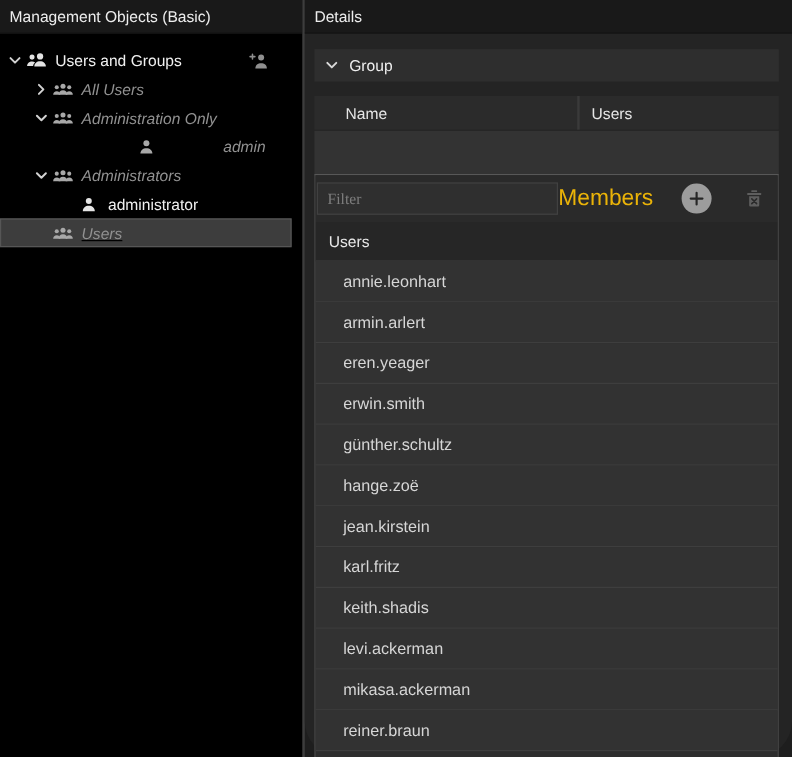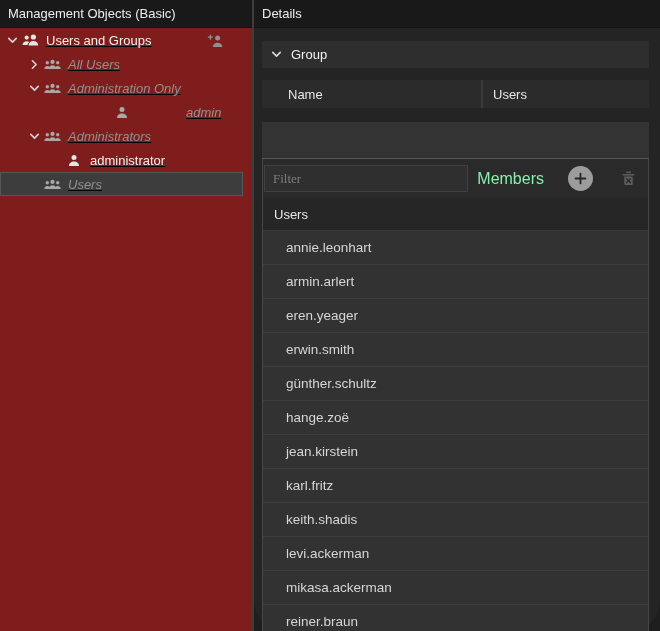--- a/index.html
+++ b/index.html
@@ -4,58 +4,58 @@
 <style>
   html,body{margin:0;padding:0;background:#1e1e1e;}
   .app{width:660px;height:631px;display:flex;overflow:hidden;
        font-family:"Liberation Sans","DejaVu Sans",sans-serif;
        -webkit-font-smoothing:antialiased;}
   
   .panel-header{height:28px;flex:0 0 28px;background:#191919;color:#ededed;
        font-size:13px;display:flex;align-items:center;padding:0 8px;
        box-sizing:border-box;border-bottom:1px solid #141414;}
   
-  .left-panel{width:252px;flex:0 0 252px;background:#7f1d1d;display:flex;flex-direction:column;}
+  .left-panel{width:252px;flex:0 0 252px;background:#000000;display:flex;flex-direction:column;}
   .divider{width:2px;flex:0 0 2px;background:#3d3d3d;}
-  .tree{padding-top:0;text-decoration:underline;}
+  .tree{padding-top:10px;text-decoration:underline;}
   .tree-row{height:24px;display:flex;align-items:center;color:#919191;font-size:13px;
        font-style:italic;position:relative;margin-right:9px;box-sizing:border-box;
        border:1px solid transparent;cursor:default;}
   .tree-row.plain{font-style:normal;color:#f0f0f0;}
   .tree-row.selected{background:#3d3d3d;border-color:#565656;}
   .chev{width:16px;flex:0 0 16px;height:16px;display:flex;align-items:center;
        justify-content:center;color:#d2d2d2;}
   .tree-icon{width:20px;flex:0 0 20px;margin-right:6px;display:flex;
        justify-content:center;align-items:center;color:#a8a8a8;}
   .tree-row.plain .tree-icon{color:#e4e4e4;}
   .tree-row .tree-icon svg{display:block;}
   .tree-label{white-space:nowrap;}
   .row-action{position:absolute;right:18px;top:5px;color:#8f8f8f;display:flex;}
   
   .right-panel{flex:1;background:#242424;display:flex;flex-direction:column;min-width:0;border-radius:30px;}
   .details-body{flex:1;display:flex;flex-direction:column;padding:13px 11px 0 8px;overflow:hidden;}
   .group-header{height:27px;flex:0 0 27px;background:#2e2e2e;color:#f0f0f0;font-size:13px;
        display:flex;align-items:center;gap:9px;padding:0 8px;margin-bottom:12px;cursor:default;}
   .group-header .chev{color:#d8d8d8;width:12px;flex:0 0 12px;}
   .group-cols{height:28px;flex:0 0 28px;background:#2b2b2b;display:flex;color:#e6e6e6;
-       font-size:13px;margin-bottom:14px;}
+       font-size:13px;margin-bottom:1px;}
   .group-cols .col{display:flex;align-items:center;box-sizing:border-box;}
   .col-name{width:221px;flex:0 0 221px;border-right:2px solid #3a3a3a;padding-left:26px;}
   .col-users{flex:1;padding-left:10px;}
   .group-empty{height:36px;flex:0 0 36px;background:#333333;}
   
   .members-box{flex:1;background:#2d2d2d;border:1px solid #474747;border-top-color:#585858;
        border-bottom:none;display:flex;flex-direction:column;min-height:0;}
   .members-toolbar{height:39px;flex:0 0 39px;background:#2a2a2a;display:flex;
        align-items:center;padding:0 12px 0 1px;}
   .filter{width:204px;height:27px;background:#2f2f2f;border:1px solid #414141;
        color:#ef4444;font-size:13px;padding:0 8px;box-sizing:border-box;outline:none;
        font-family:Liberation Serif, serif;}
   .filter::placeholder{color:#7d7d7d;}
-  .members-label{margin-left:auto;color:#86efac;font-size:16px;}
+  .members-label{margin-left:auto;color:#eab308;font-size:19px;}
   .plus-btn{width:25px;height:25px;border-radius:50%;background:#9c9c9c;border:none;
        margin-left:24px;display:flex;align-items:center;justify-content:center;
        padding:0;cursor:pointer;}
   .trash{margin-left:28px;color:#5e5e5e;display:flex;cursor:pointer;}
   .members-head{height:33px;flex:0 0 33px;background:#262626;color:#e8e8e8;font-size:13px;
        display:flex;align-items:center;padding-left:11px;border-bottom:1px solid #3a3a3a;
        box-sizing:border-box;}
   .member-row{height:34px;flex:0 0 34px;box-sizing:border-box;background:#323232;
        border-bottom:1px solid #3e3e3e;display:flex;align-items:center;
        padding-left:23px;color:#d6d6d6;font-size:13.5px;cursor:default;}

